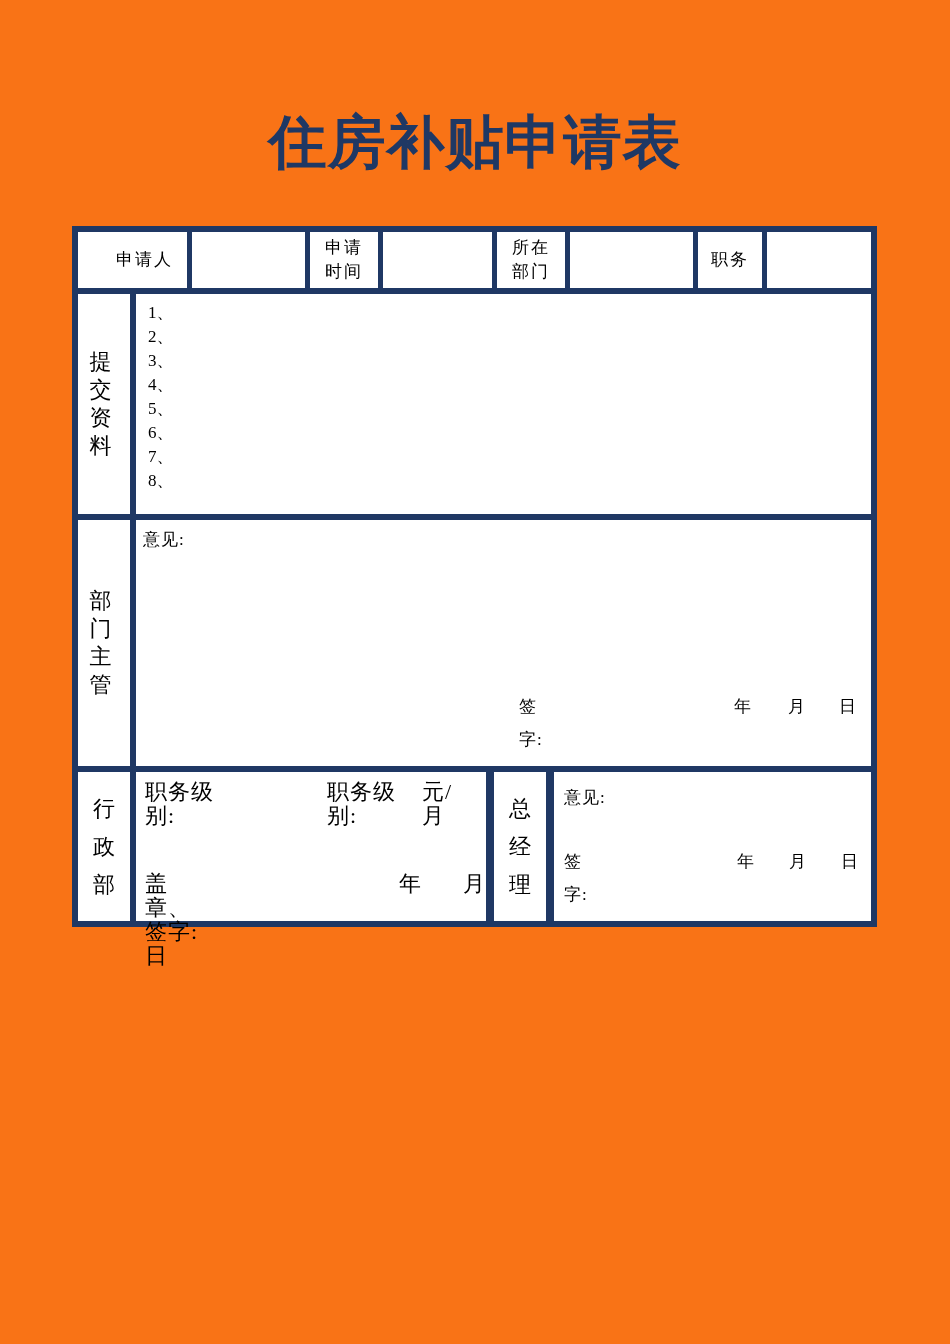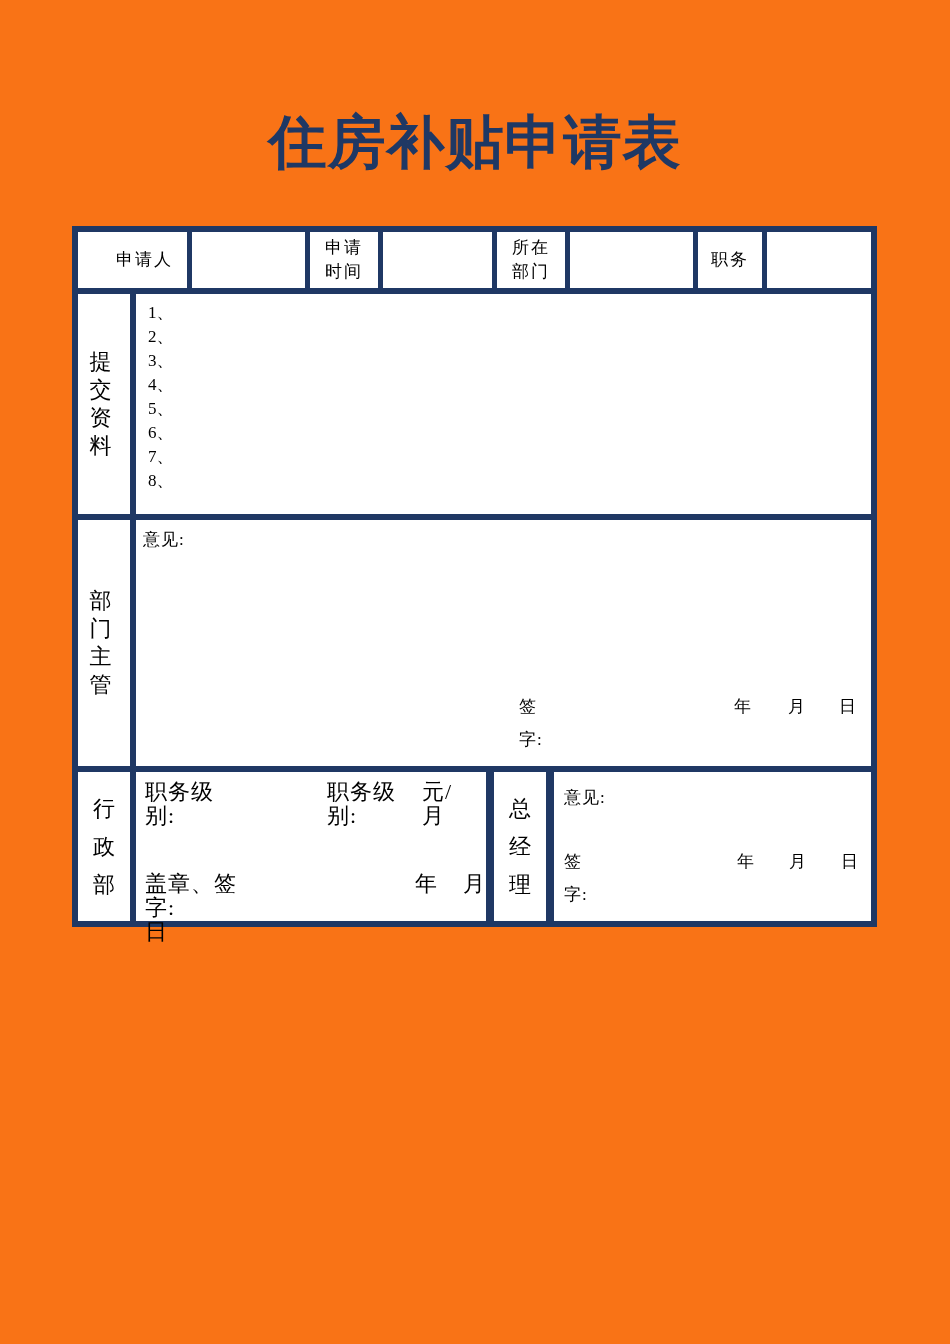--- a/index.html
+++ b/index.html
@@ -59,21 +59,21 @@
   .manager-sign .d { margin-left:33px; }
   
   .sec-bottom { height:149px; }
   .admin-content {
     width:350px; border-right:8px solid var(--accent);
     padding-top:8px; font-size:22px;
   }
   .admin-row { display:flex; line-height:24px; letter-spacing:1px; }
   .ml9 { margin-left:9px; } .ml87 { margin-left:87px; }
   .unit { margin-left:auto; margin-right:13px; }
-  .admin-sign { margin-top:44px; }
+  .admin-sign { margin-top:44px;gap:16px; }
   .admin-sign .y { margin-left:178px; }
   .admin-sign .m { margin-left:25px; }
   .gm-label-cell { width:52px; border-right:8px solid var(--accent); }
   .gm-content {
     flex:1; display:flex; flex-direction:column;
     padding:14px 12px 10px 10px; font-size:17px;
   }
   .gm-sign .y { margin-left:134px; }
   .gm-sign .m { margin-left:34px; }
   .gm-sign .d { margin-left:34px; }

